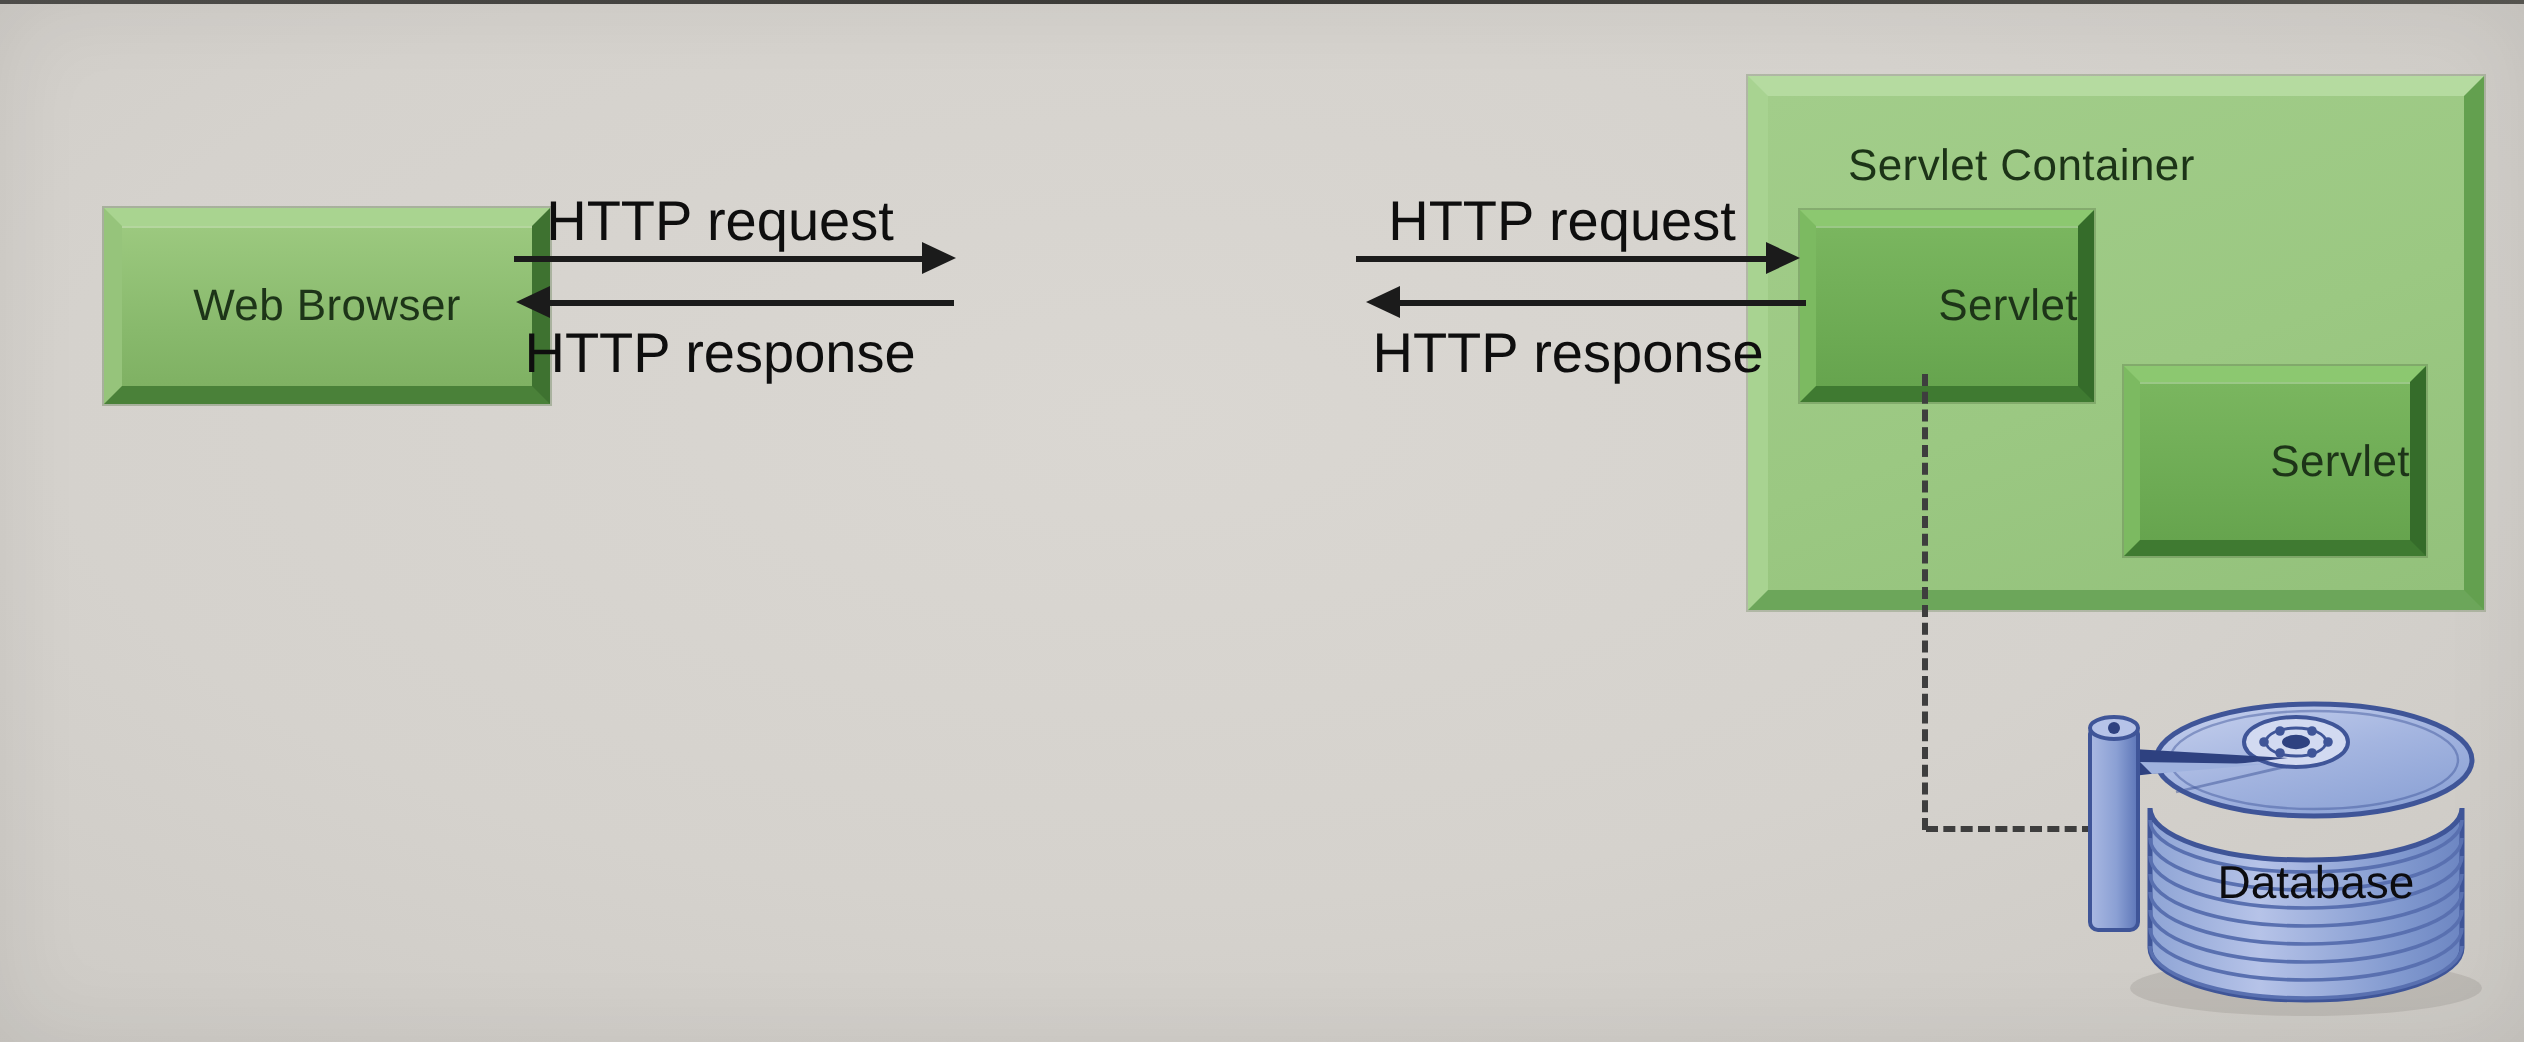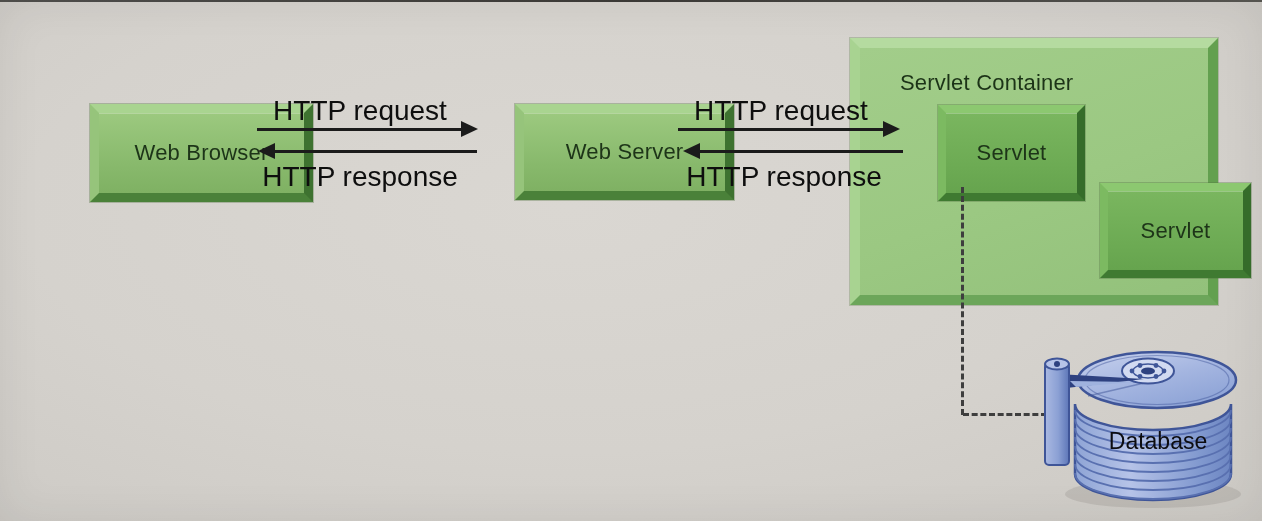--- a/index.html
+++ b/index.html
@@ -20,32 +20,33 @@
   .bevel-box{
     position:absolute;
     border-style:solid;
     border-width:9px;
     border-top-color:#a9d490;
     border-left-color:#96c47b;
     border-right-color:#3e7230;
     border-bottom-color:#4a8139;
     background:linear-gradient(180deg,#9cc97f 0%,#88b96c 65%,#7fb163 100%);
     box-shadow:inset 0 1px 0 rgba(255,255,255,0.25), 0 0 0 1px rgba(84,116,66,0.35);
-    display:flex;align-items:center;justify-content:center;margin-left:38px;
+    display:flex;align-items:center;justify-content:center;
   }
   .bevel-box .box-label{
     color:#1d3418;font-size:22px;letter-spacing:0.2px;
   }
   .servlet-box{
     border-width:8px;
     border-top-color:#8cc870;
     border-left-color:#7cba61;
     border-right-color:#356c2a;
     border-bottom-color:#3f7a31;
     background:linear-gradient(180deg,#7ab65f 0%,#6caa53 70%,#66a44e 100%);
+    justify-content:flex-end;
   }
   .container-box{
     position:absolute;
     border-style:solid;border-width:10px;
     border-top-color:#b5dba0;
     border-left-color:#a8d391;
     border-right-color:#63a04f;
     border-bottom-color:#6ca65a;
     background:linear-gradient(160deg,#a2cd8a 0%,#9bc882 55%,#93c17b 100%);
     box-shadow:0 0 0 1px rgba(90,120,70,0.3);
@@ -83,25 +84,22 @@
 </head>
 <body>
 
 <div class="stage">
   <div class="top-edge"></div>
 
   <div class="bevel-box" style="left:52px;top:104px;width:205px;height:80px;">
     <span class="box-label">Web Browser</span>
   </div>
 
-  <div class="bevel-box" style="left:477px;top:104px;width:201px;height:78px;">
-    <span class="box-label">Web Server</span>
-  </div>
 
-  <div class="container-box" style="left:850px;top:38px;width:348px;height:247px;">
+  <div class="container-box" style="left:874px;top:38px;width:348px;height:247px;">
     <div class="container-title">Servlet Container</div>
   </div>
 
   <div class="bevel-box servlet-box" style="left:900px;top:105px;width:131px;height:80px;">
     <span class="box-label">Servlet</span>
   </div>
 
   <div class="bevel-box servlet-box" style="left:1062px;top:183px;width:135px;height:79px;">
     <span class="box-label">Servlet</span>
   </div>

